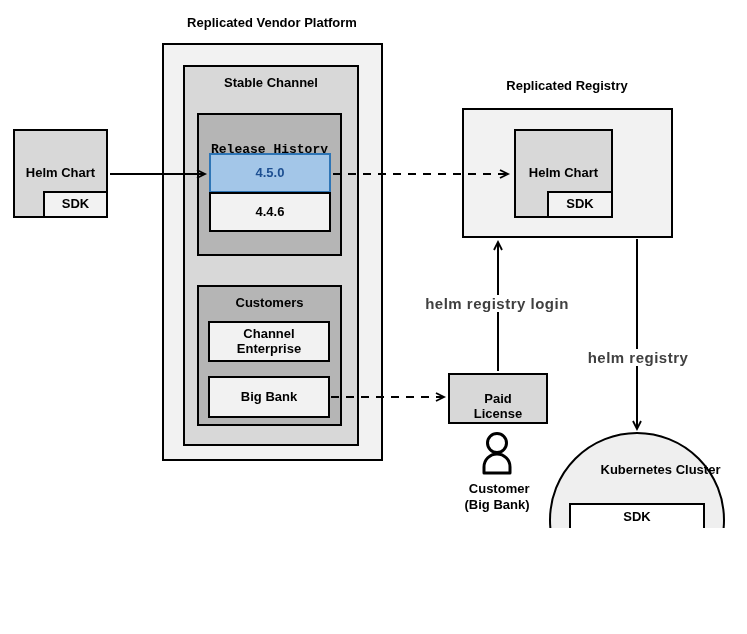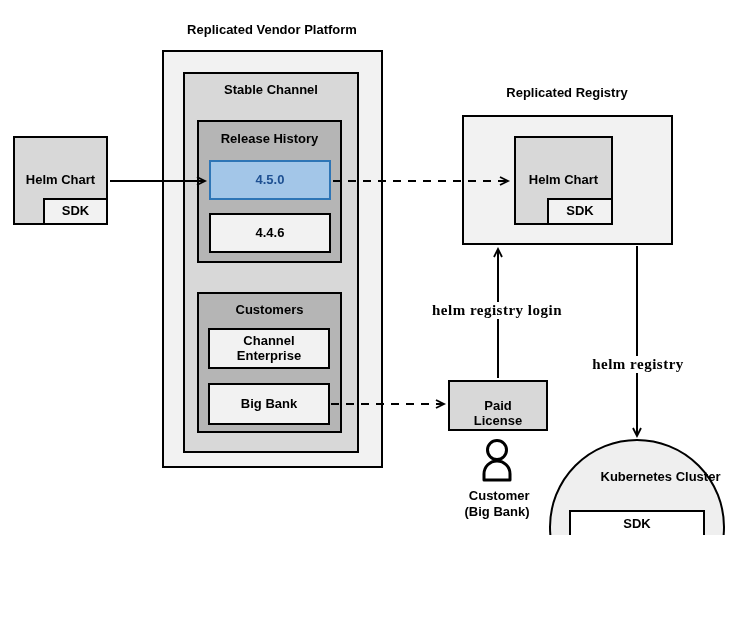--- a/index.html
+++ b/index.html
@@ -1,69 +1,69 @@
 <!DOCTYPE html>
 <html style="--highlight-fill: #A3C6E8; --highlight-border: #2E75B6; --highlight-text: #1D4F91; --container-light: #F2F2F2; --container-mid: #D8D8D8; --container-dark: #B5B5B5;"><head>
 <meta charset="utf-8">
 <style>
   html,body { margin:0; padding:0; background:#fff; }
   .canvas {
     position:relative; width:747px; height:528px;
     font-family:"Liberation Sans", sans-serif;
-    background:#fff; overflow:hidden;margin-top:7px;
+    background:#fff; overflow:hidden;
   }
   .box { position:absolute; box-sizing:border-box; border:2px solid #000; }
   .fill-light { background:var(--container-light, #F2F2F2); }
   .fill-mid   { background:var(--container-mid, #D8D8D8); }
   .fill-dark  { background:var(--container-dark, #B5B5B5); }
   .fill-white { background:#FFFFFF; }
   .fill-blue  {
     background:var(--highlight-fill, #A3C6E8);
     border-color:var(--highlight-border, #2E75B6);
     color:var(--highlight-text, #1D4F91);
   }
   .lbl { font-weight:bold; font-size:13px; line-height:1.15; text-align:center; color:#000; }
   .blue-text { color:var(--highlight-text, #1D4F91); }
   .top-lbl { position:absolute; left:0; right:0; top:9px; }
   .center-flex { display:flex; align-items:center; justify-content:center; }
   .float-title { position:absolute; transform:translateX(-50%); white-space:nowrap; }
   .circle { border-radius:50%; }
   .cmd {
     position:absolute; transform:translateX(-50%);
-    font-family:Liberation Serif, serif; font-weight:bold; font-size:15px;
+    font-family:Liberation Sans, sans-serif; font-weight:bold; font-size:15px;
     letter-spacing:0.5px; white-space:nowrap;
-    background:#fff; padding:0 3px; z-index:6; color:#000000;
+    background:#fff; padding:0 3px; z-index:6; color:#404040;
   }
   .overlay { position:absolute; left:0; top:0; z-index:5; pointer-events:none; }
   .person { position:absolute; z-index:2; }
   .two-line { display:inline-block; }
 </style>
 </head>
 <body>
 
 <div class="canvas">
 
   <div class="lbl float-title" style="left:272px; top:16px;">Replicated Vendor Platform</div>
   <div class="lbl float-title" style="left:567px; top:79px;">Replicated Registry</div>
 
   <div class="box fill-light" style="left:162px; top:43px; width:221px; height:418px;"></div>
 
   <div class="box fill-mid" style="left:183px; top:65px; width:176px; height:381px;">
     <div class="lbl top-lbl">Stable Channel</div>
   </div>
 
   <div class="box fill-dark" style="left:197px; top:113px; width:145px; height:143px;">
-    <div class="lbl top-lbl" style="top:10px;">Release History</div>
+    <div class="lbl top-lbl" style="top:28px;font-family:Liberation Mono, monospace;">Release History</div>
   </div>
 
   <div class="box fill-blue center-flex lbl" style="left:209px; top:153px; width:122px; height:40px;">
     <span class="blue-text">4.5.0</span>
   </div>
 
-  <div class="box fill-light center-flex lbl" style="left:209px; top:206px; width:122px; height:40px;">
+  <div class="box fill-light center-flex lbl" style="left:209px; top:192px; width:122px; height:40px;">
     <span>4.4.6</span>
   </div>
 
   <div class="box fill-dark" style="left:197px; top:285px; width:145px; height:141px;">
     <div class="lbl top-lbl">Customers</div>
   </div>
 
   <div class="box fill-light center-flex lbl" style="left:208px; top:321px; width:122px; height:41px;">
     <span class="two-line" style="width:80px;">Channel Enterprise</span>
   </div>

